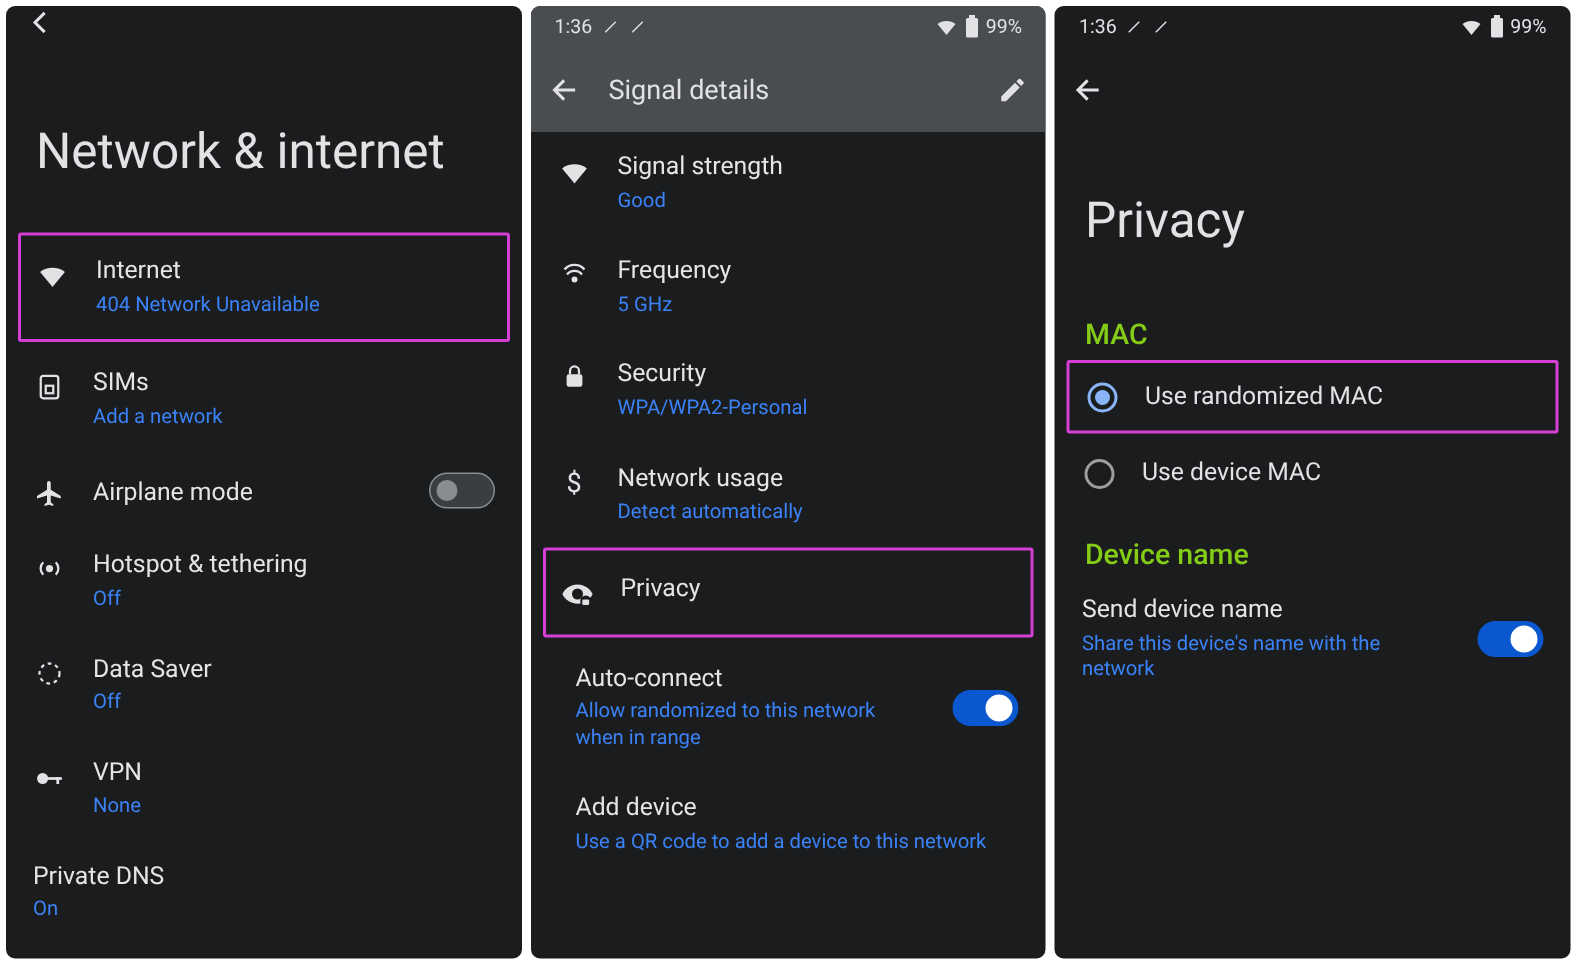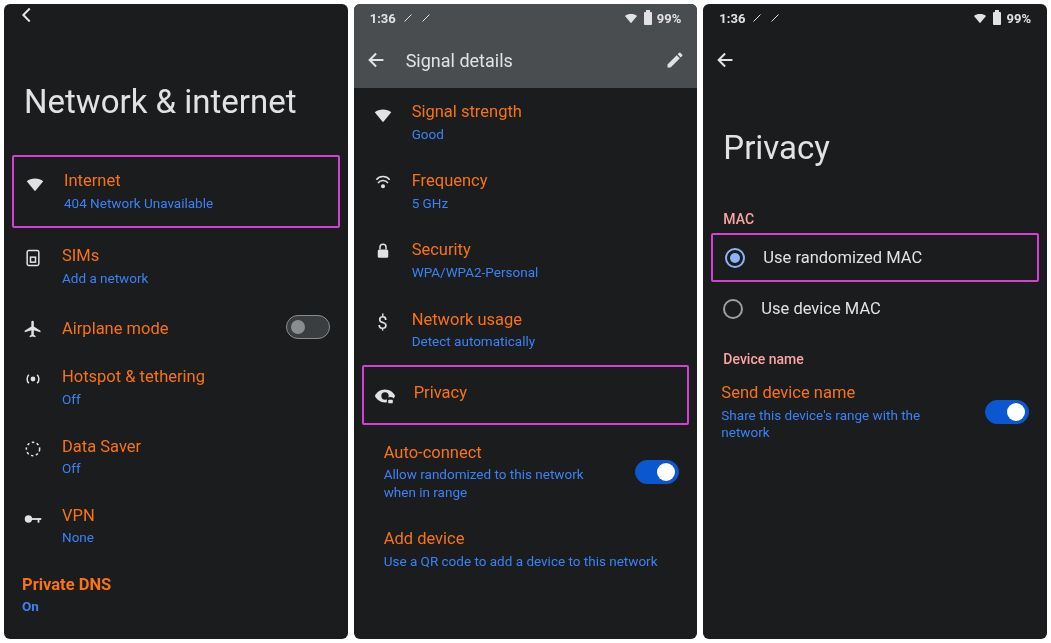--- a/index.html
+++ b/index.html
@@ -23,21 +23,21 @@
     display: flex;
     flex-direction: column;
   }
   .statusbar {
     display: flex;
     justify-content: space-between;
     align-items: center;
     height: 28px;
     padding: 13px 16px;
     font-size: 13px;
-    font-weight: 700;
+    font-weight: 400;
   }
   .statusbar .left { display: flex; align-items: center; gap: 6px; }
   .statusbar .right { display: flex; align-items: center; gap: 4px; }
   .appbar {
     display: flex;
     align-items: center;
     height: 56px;
     padding: 0 12px;
     gap: 18px;
   }
@@ -52,37 +52,37 @@
   .list { display: flex; flex-direction: column; padding: 0 0 10px 0; }
   .item {
     display: flex;
     align-items: flex-start;
     padding: 14px 18px;
     gap: 18px;
     position: relative;
   }
   .item .icon { width: 22px; display: flex; justify-content: center; margin-top: 2px; flex-shrink: 0; }
   .item .texts { flex: 1; display: flex; flex-direction: column; gap: 3px; }
-  .item .title { font-size: 16.5px; color: #f97316; line-height: 1.25; }
+  .item .title { font-size: 16.5px; color: #e5e5e5; line-height: 1.25; }
   .item .sub { font-size: 13.5px; color: #3b82f6; line-height: 1.3; }
-  .item.noicon { padding-left: 18px; font-weight: bold; }
+  .item.noicon { padding-left: 18px; }
   .highlight { border: 2.5px solid #d63fd6; border-radius: 2px; }
   .switch {
     width: 44px; height: 24px; border-radius: 14px;
     background: #3b3e41; border: 1.5px solid #8a8d90;
     position: relative; flex-shrink: 0; align-self: center;
   }
   .switch::after {
     content: ""; position: absolute; width: 14px; height: 14px;
     background: #8a8d90; border-radius: 50%; top: 3.5px; left: 4px;
   }
   .switch.on { background: #0b57d0; border-color: #0b57d0; }
   .switch.on::after { background: #fff; left: auto; right: 3px; width: 18px; height: 18px; top: 2px; }
   .section-label {
-    color: #fca5a5; font-size: 14px; font-weight: 500;
+    color: #84cc16; font-size: 19px; font-weight: 500;
     padding: 10px 20px 6px 20px;
     text-transform: none;
   }
   .radio {
     width: 20px; height: 20px; border: 2px solid #8ab4f8;
     border-radius: 50%; display: flex; align-items: center; justify-content: center;
     flex-shrink: 0; margin-top: 1px;
   }
   .radio.unchecked { border-color: #9e9e9e; }
   .radio.checked::after { content: ""; width: 10px; height: 10px; background: #8ab4f8; border-radius: 50%; }
@@ -345,17 +345,17 @@
   <div class="radio-row">
     <div class="radio unchecked"></div>
     <div class="label">Use device MAC</div>
   </div>
 
   <div class="section-label" style="margin-top:10px;">Device name</div>
 
   <div class="item" style="padding:10px 18px; align-items:center;">
     <div class="texts">
       <div class="title">Send device name</div>
-      <div class="sub">Share this device's range with the network</div>
+      <div class="sub">Share this device's name with the network</div>
     </div>
     <div class="switch on"></div>
   </div>
 </div>
 
 </body></html>

